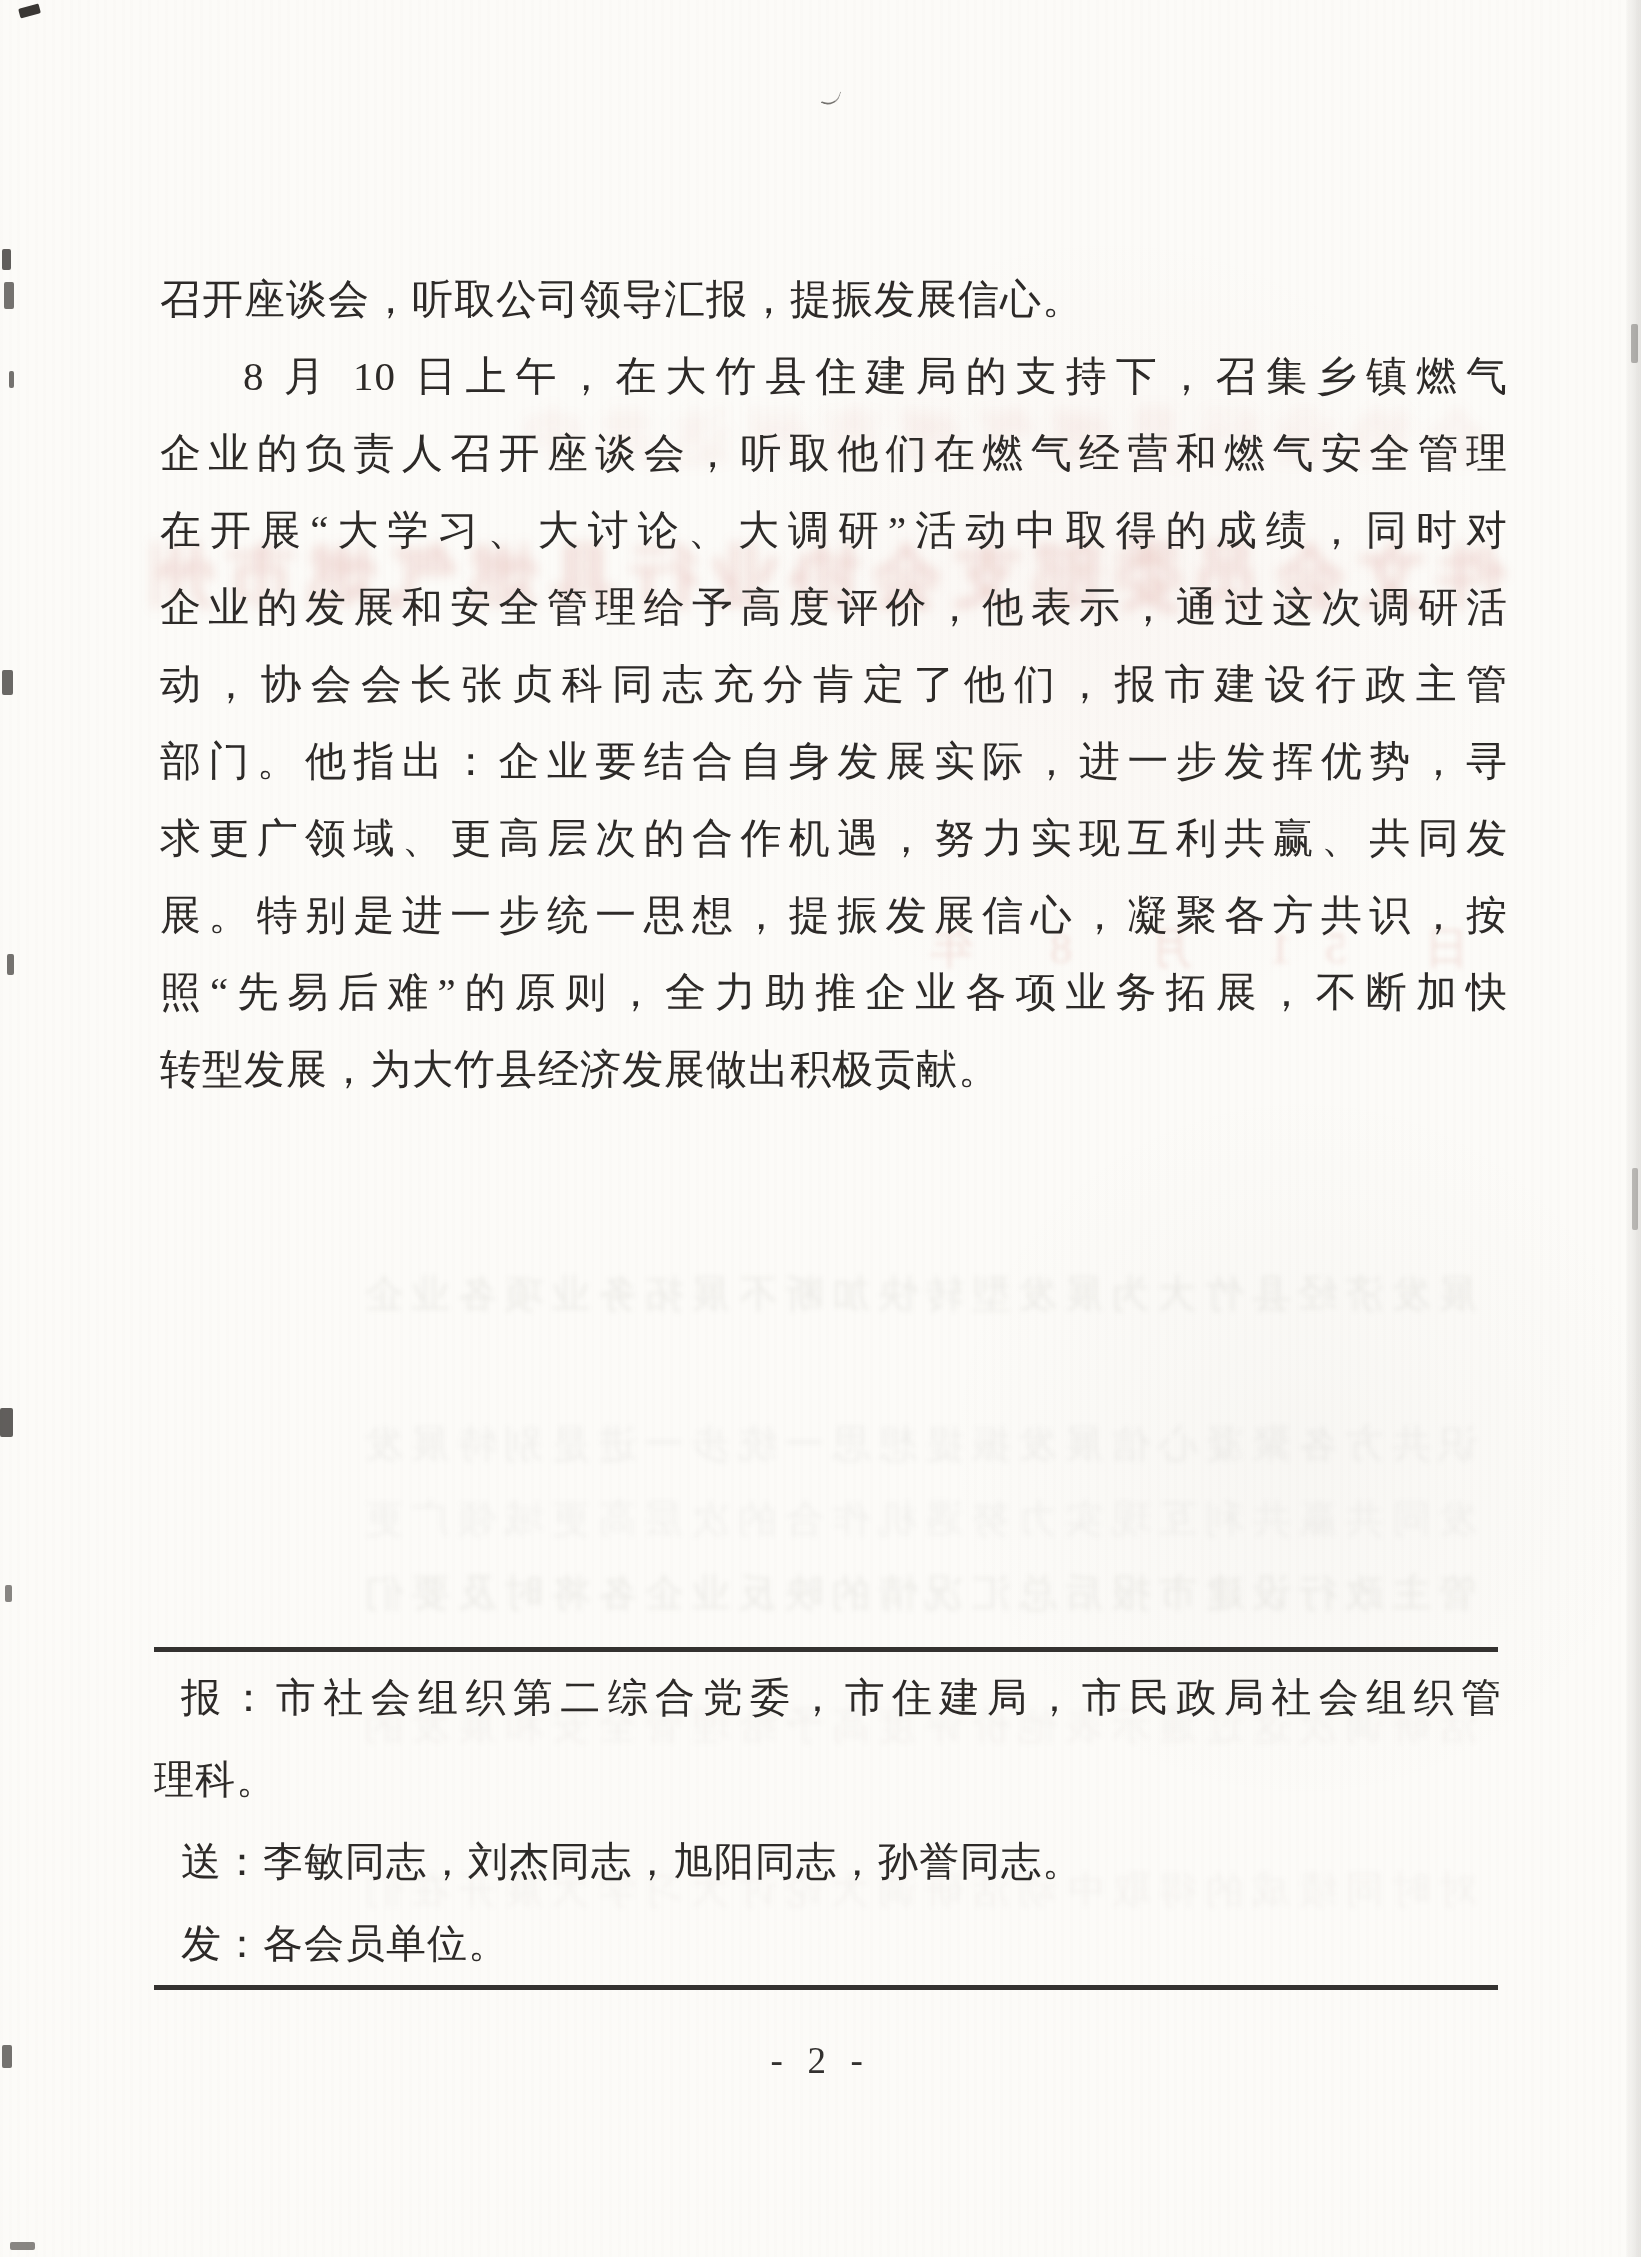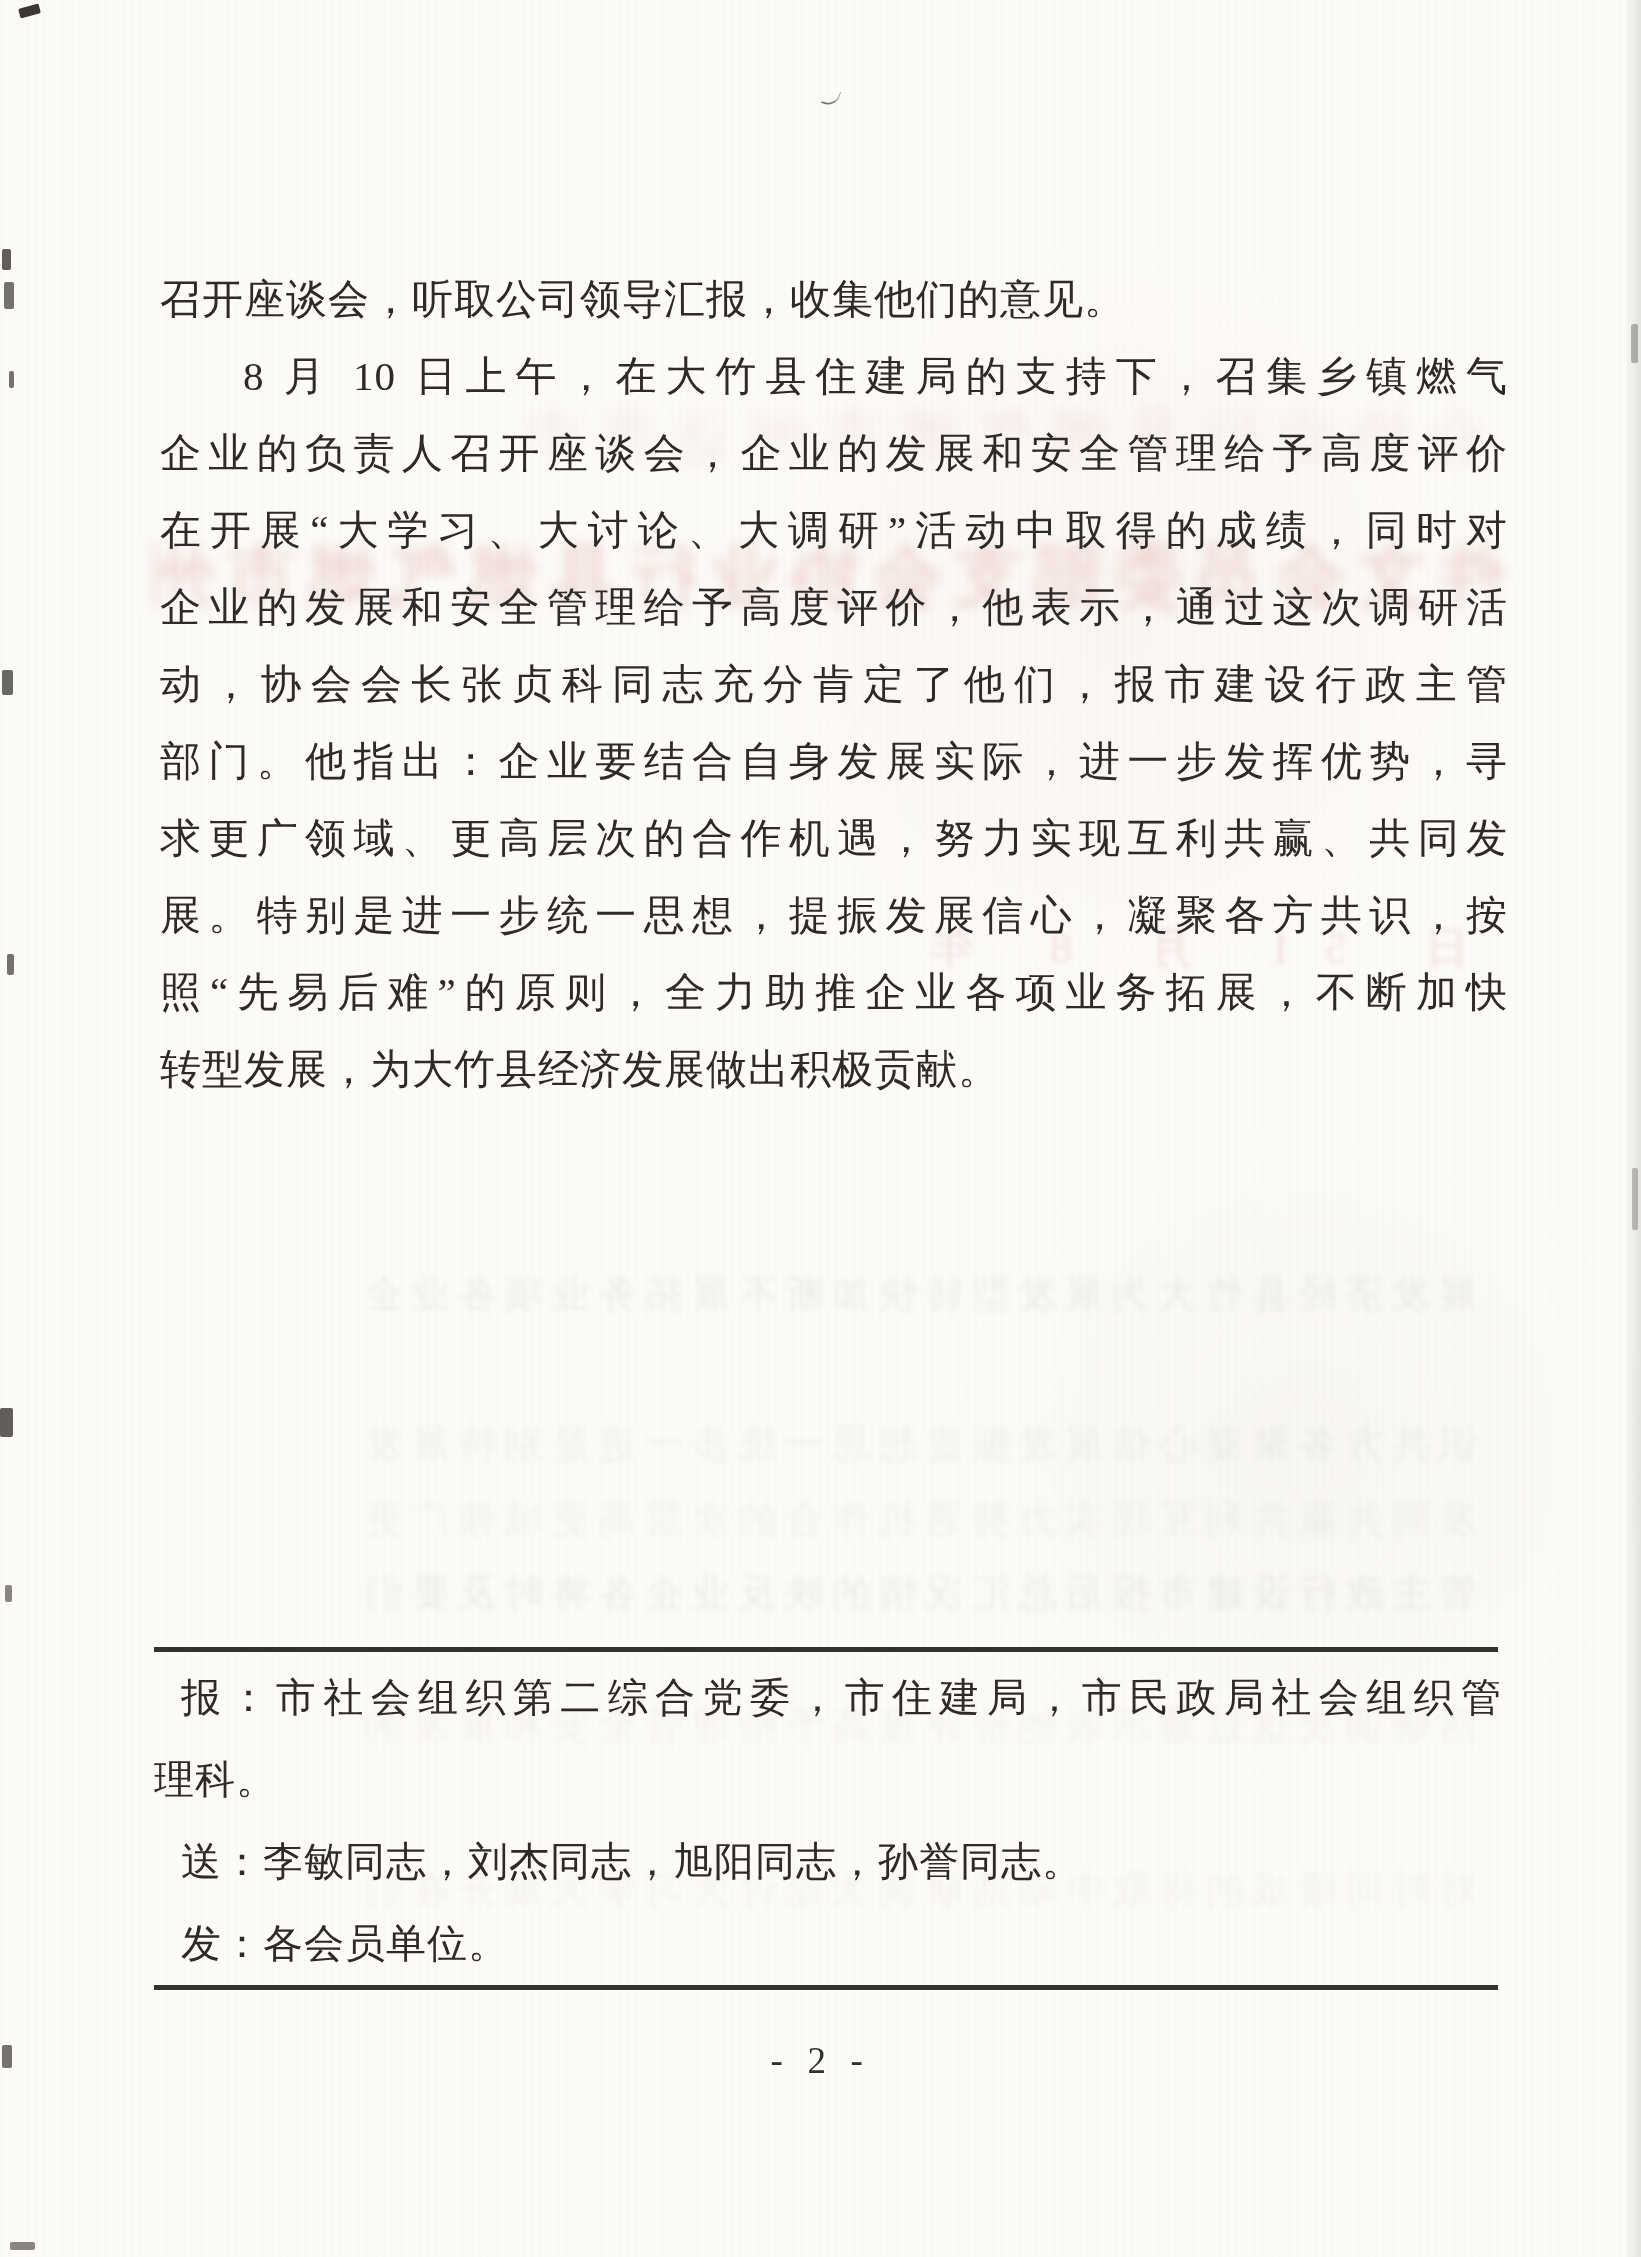--- a/index.html
+++ b/index.html
@@ -156,23 +156,23 @@
   <div class="ghost red-title-1">件文会员委部支会协业行具燃气燃市州达共中</div>
   <div class="ghost red-date">日 51 月 8 年 8102</div>
   <div class="ghost gray g1">展发济经县竹大为展发型转快加断不展拓务业项各业企</div>
   <div class="ghost gray g2">识共方各聚凝心信展发振提想思一统步一进是别特展发</div>
   <div class="ghost gray g3">发同共赢共利互现实力努遇机作合的次层高更域领广更</div>
   <div class="ghost gray g4">管主政行设建市报后总汇况情的映反业企各将时及要们</div>
   <div class="ghost gray g5">活研调次这过通示表他价评度高予给理管全安和展发的</div>
   <div class="ghost gray g6">对时同绩成的得取中动活研调大论讨大习学大展开在们</div>
 
   <div class="body-text">
-    <div class="line">召开座谈会，听取公司领导汇报，收集他们的意见。</div>
+    <div class="line">召开座谈会，听取公司领导汇报，提振发展信心。</div>
     <div class="line full indent">8 月 10 日上午，在大竹县住建局的支持下，召集乡镇燃气</div>
-    <div class="line full">企业的负责人召开座谈会，企业的发展和安全管理给予高度评价</div>
+    <div class="line full">企业的负责人召开座谈会，听取他们在燃气经营和燃气安全管理</div>
     <div class="line full">在开展“大学习、大讨论、大调研”活动中取得的成绩，同时对</div>
     <div class="line full">企业的发展和安全管理给予高度评价，他表示，通过这次调研活</div>
     <div class="line full">动，协会会长张贞科同志充分肯定了他们，报市建设行政主管</div>
     <div class="line full">部门。他指出：企业要结合自身发展实际，进一步发挥优势，寻</div>
     <div class="line full">求更广领域、更高层次的合作机遇，努力实现互利共赢、共同发</div>
     <div class="line full">展。特别是进一步统一思想，提振发展信心，凝聚各方共识，按</div>
     <div class="line full">照“先易后难”的原则，全力助推企业各项业务拓展，不断加快</div>
     <div class="line">转型发展，为大竹县经济发展做出积极贡献。</div>
   </div>
 

